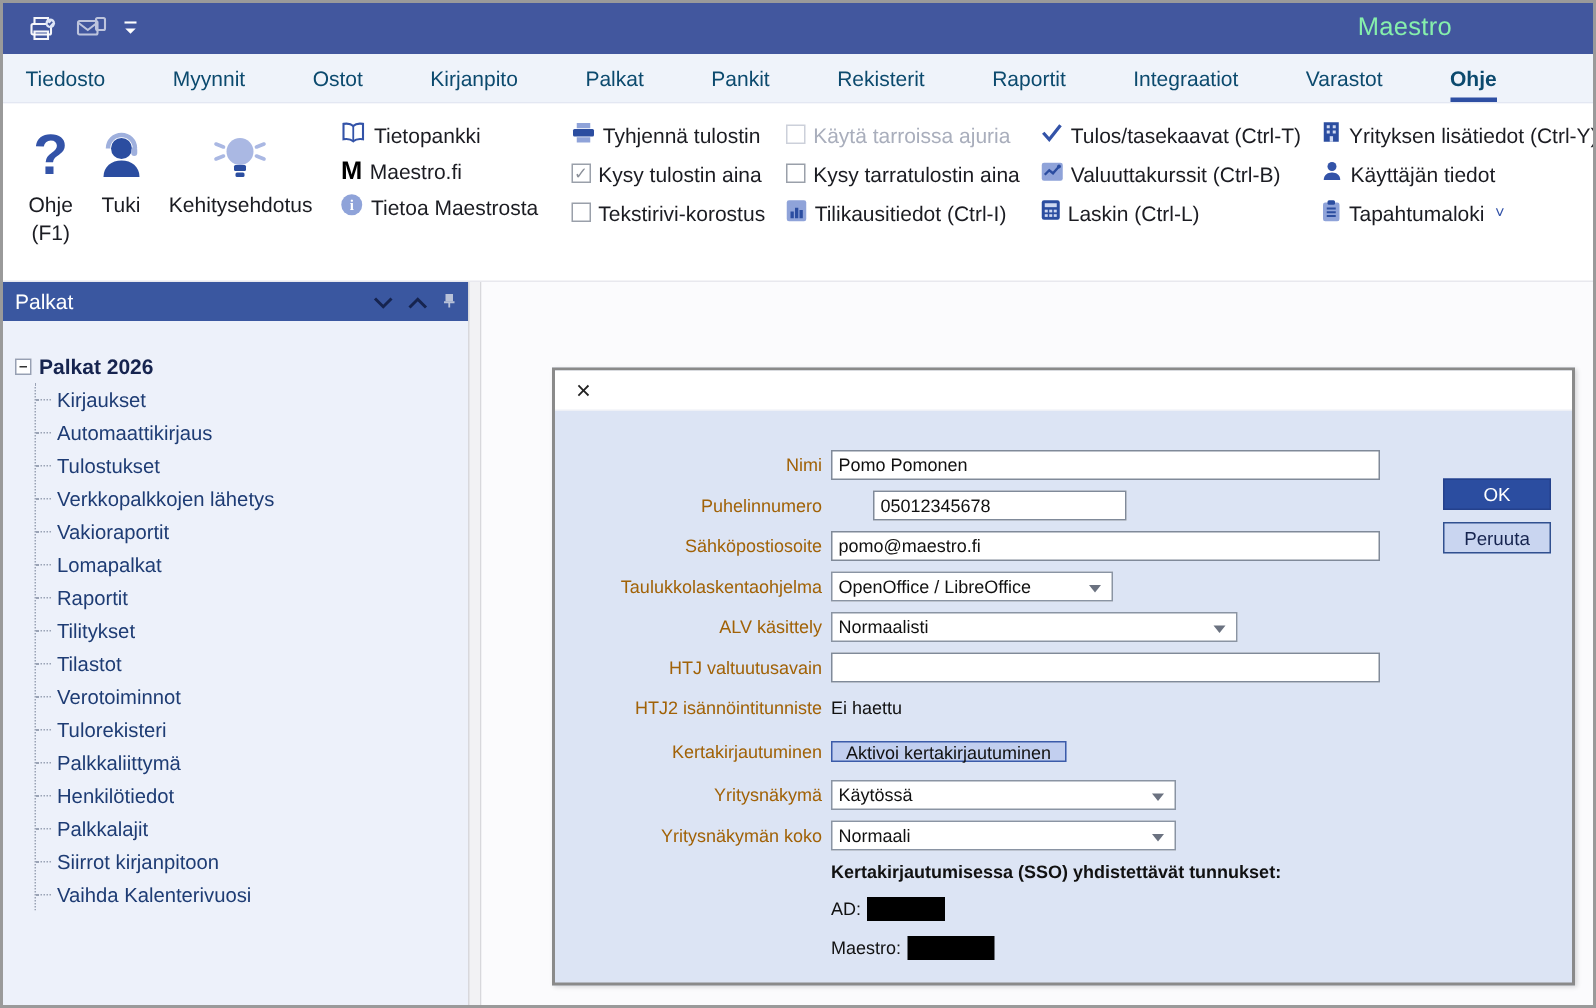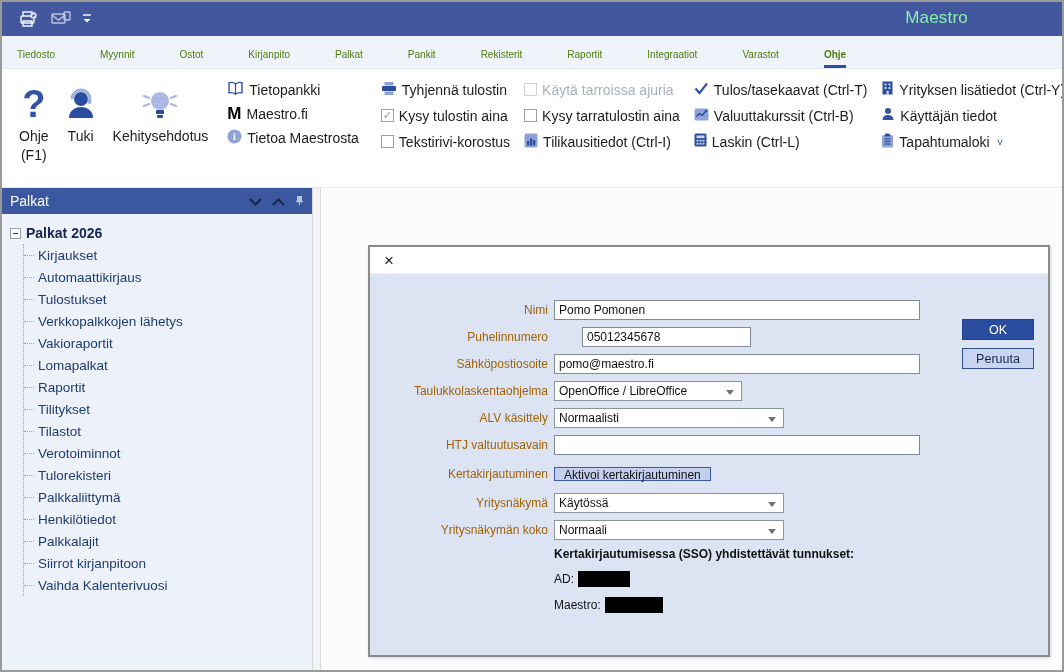--- a/index.html
+++ b/index.html
@@ -17,21 +17,21 @@
   .qat svg { display:block; }
   .app-title {
     position:absolute; top:6px; right:94px; color:#86efac; font-size:17px; letter-spacing:.2px;
   }
   
   .tabrow {
     height:33px; background:#eff3fa; display:flex; align-items:flex-end;
     gap:0; padding:0 0 0 15px; border-bottom:1px solid #e3e7f2;
   }
   .tab {
-    font-size:10px; color:#4d7c0f; padding:6px 0 8px 0; margin-right:45px;
+    font-size:14px; color:#0c4a6e; padding:6px 0 8px 0; margin-right:45px;
     white-space:nowrap; cursor:default;
   }
   .tab.active { font-weight:bold; border-bottom:3px solid #2e4fa3; padding-bottom:5px; }
   
   .ribbon {
     height:119px; background:#ffffff; display:flex; align-items:flex-start;
     border-bottom:1px solid #e8e8ee; position:relative;
   }
   .rb-group1 { display:flex; padding:10px 8px 0 10px; }
   .bigbtns { display:flex; }
@@ -58,21 +58,21 @@
   .chevron-sm { font-size:11px; color:#3353a8; margin-left:2px; }
   
   .bodyrow { display:flex; height:482px; }
   .sidebar { width:310px; background:#edf1fa; display:flex; flex-direction:column; }
   .side-head {
     height:26px; background:#3a57a0; color:#fff; font-size:14px; display:flex;
     align-items:center; padding:0 8px;
   }
   .side-head .sh-title { flex:1; }
   .side-head .sh-icons { display:flex; align-items:center; gap:10px; }
-  .tree { padding:8px 0 0 8px; font-size:13.5px; color:#1e3c74; overflow:hidden; }
+  .tree { padding:19px 0 0 8px; font-size:13.5px; color:#1e3c74; overflow:hidden; }
   .tree-root { display:flex; align-items:center; gap:5px; font-weight:bold; color:#16244f; font-size:14px; height:22px; }
   .expander {
     width:11px; height:11px; border:1px solid #97a0b3; background:#fff; position:relative; flex:0 0 11px;
   }
   .expander::after {
     content:""; position:absolute; left:2px; right:2px; top:4px; border-top:1px solid #333;
   }
   .tree-items { list-style:none; margin-left:13px; border-left:1px dotted #9aa3b5; }
   .tree-items li { height:22px; display:flex; align-items:center; }
   .tree-items li::before { content:""; width:10px; border-top:1px dotted #9aa3b5; margin-right:4px; }
@@ -450,28 +450,32 @@
       </div>
       <div class="frow">
         <span class="flabel">Taulukkolaskentaohjelma</span>
         <div class="fselect" style="width:188px">
           <span>OpenOffice / LibreOffice</span>
           <span class="arrow"></span>
         </div>
       </div>
       <div class="frow">
         <span class="flabel">ALV käsittely</span>
-        <div class="fselect" style="width:230px">
+        <div class="fselect" style="width:271px">
           <span>Normaalisti</span>
           <span class="arrow"></span>
         </div>
       </div>
       <div class="frow">
         <span class="flabel">HTJ valtuutusavain</span>
         <input class="ftext" style="width: 366px;" value="">
+      </div>
+      <div class="frow">
+        <span class="flabel">HTJ2 isännöintitunniste</span>
+        <span class="fstatic">Ei haettu</span>
       </div>
       <div class="frow" style="height:24px">
         <span class="flabel">Kertakirjautuminen</span>
         <button class="activate-btn">Aktivoi kertakirjautuminen</button>
       </div>
       <div class="frow">
         <span class="flabel">Yritysnäkymä</span>
         <div class="fselect" style="width:230px">
           <span>Käytössä</span>
           <span class="arrow"></span>

